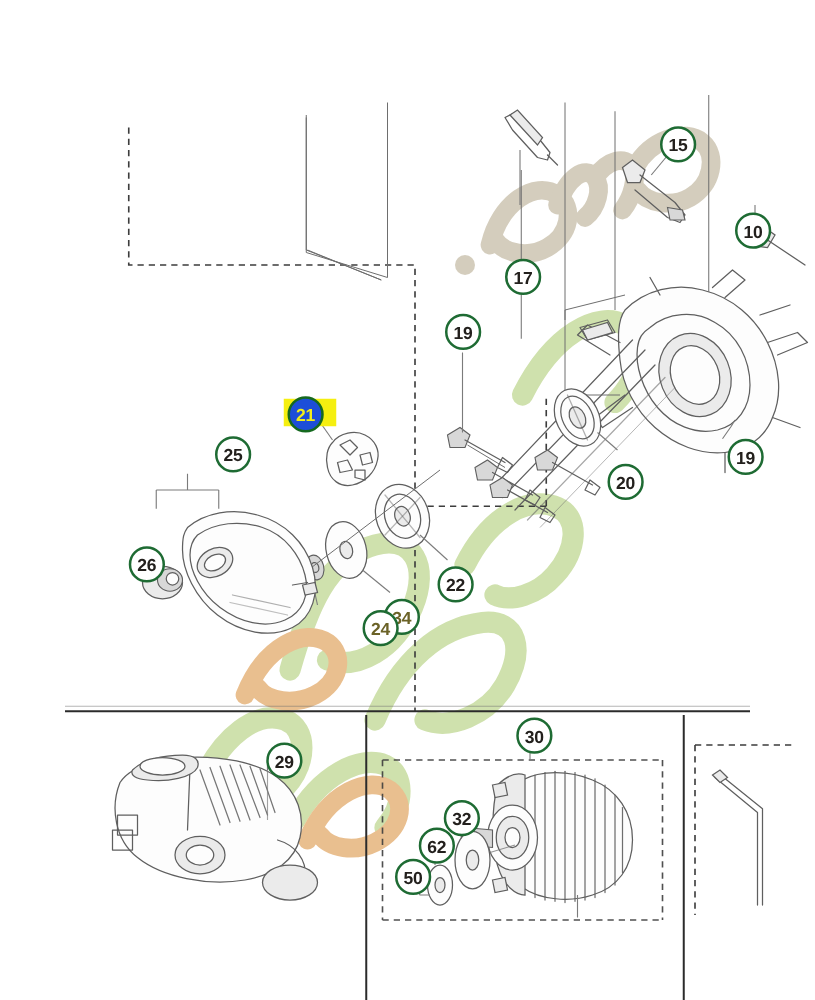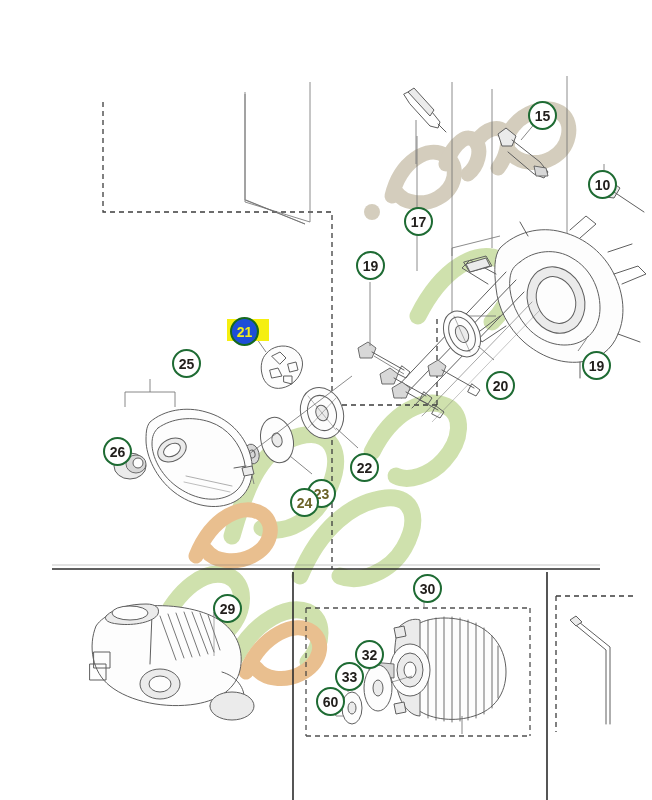--- a/index.html
+++ b/index.html
@@ -359,40 +359,40 @@
   <div class="badge" style="left:486px;top:355px;">
     <span>20</span>
   </div>
   <div class="badge hl" style="left:230px;top:301px;">
     <span>21</span>
   </div>
   <div class="badge" style="left:350px;top:437px;text-align:right;">
     <span>22</span>
   </div>
   <div class="badge alt" style="left:307px;top:463px;">
-    <span>23</span>
+    <span>34</span>
   </div>
   <div class="badge alt" style="left:250px;top:472px;margin-left:40px;">
     <span>24</span>
   </div>
   <div class="badge" style="left:124px;top:333px;margin-left:48px;">
     <span>25</span>
   </div>
   <div class="badge" style="left:103px;top:399px;margin-top:22px;">
     <span>26</span>
   </div>
   <div class="badge" style="left:213px;top:578px;text-align:right;">
     <span>29</span>
   </div>
   <div class="badge" style="left:413px;top:558px;">
     <span>30</span>
   </div>
   <div class="badge" style="left:355px;top:624px;">
     <span>32</span>
   </div>
   <div class="badge" style="left:335px;top:646px;">
-    <span>33</span>
+    <span>62</span>
   </div>
   <div class="badge" style="left:316px;top:671px;">
-    <span>60</span>
+    <span>50</span>
   </div>
 
 </div>
 
 </body></html>

